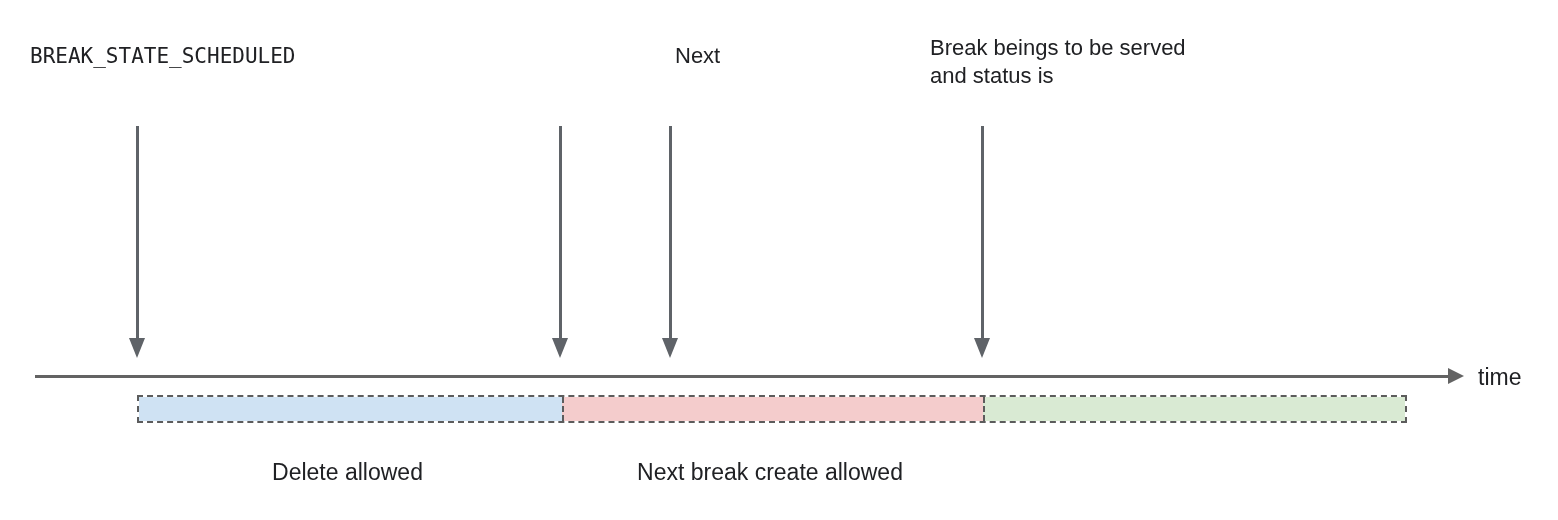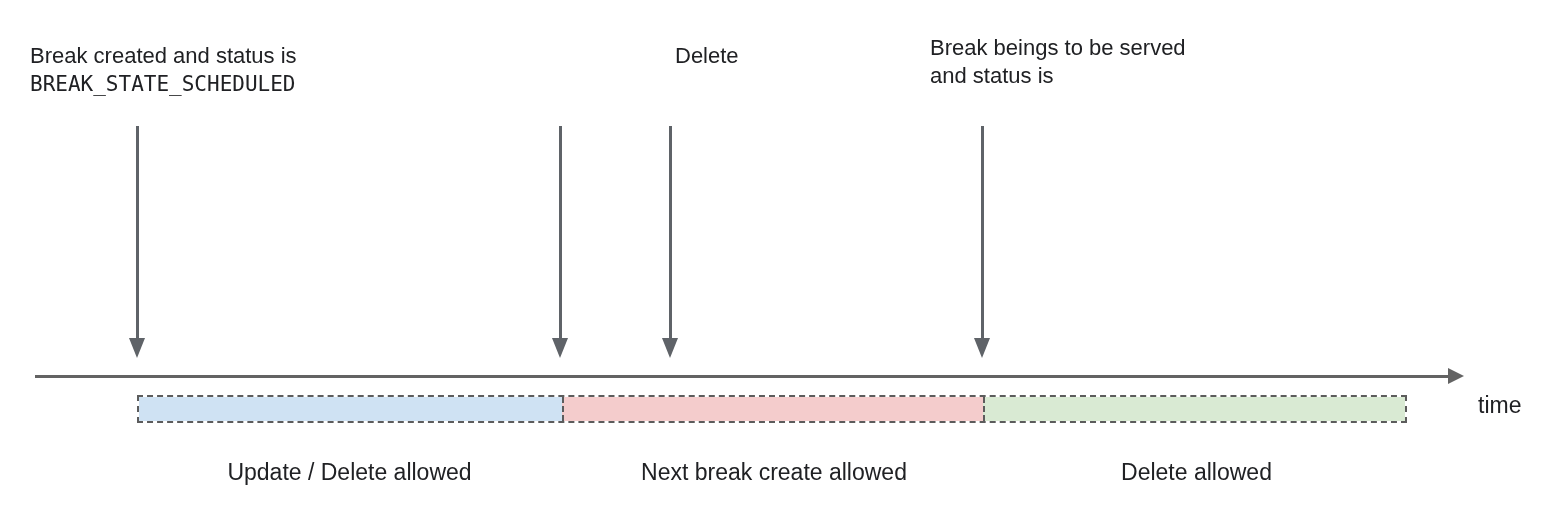--- a/index.html
+++ b/index.html
@@ -71,21 +71,20 @@
     left: 1448px; top: 368px;
     width: 0; height: 0;
     border-top: 8.5px solid transparent;
     border-bottom: 8.5px solid transparent;
     border-left: 16px solid var(--axis);
   }
   .axis-label {
     position: absolute;
     left: 1478px; top: 364px;
     font-size: 23px;
-    margin-top: 28px;
   }
 
   .segment-bar {
     position: absolute;
     left: 137px; top: 395px;
     width: 1270px; height: 28px;
     display: flex;
     border: 2px dashed var(--dash);
   }
   .segment { height: 100%; }
@@ -107,27 +106,26 @@
   .lbl-0 { width: 425px; }
   .lbl-1 { width: 421px; }
   .lbl-2 { width: 424px; }
 </style>
 </head>
 <body>
 
 <div class="canvas">
 
   <div class="annotation ann-1">
-    <div>Break created and status is</div>
     <div class="code">BREAK_STATE_SCHEDULED</div>
   </div>
 
 
   <div class="annotation ann-3">
-    <div>Delete</div>
+    <div>Next</div>
   </div>
 
   <div class="annotation ann-4">
     <div>Break beings to be served</div>
     <div>and status is</div>
   </div>
 
   <div class="down-arrow arrow-1">
     <div class="stem"></div>
     <div class="head"></div>
@@ -149,18 +147,17 @@
   <div class="axis-head"></div>
   <div class="axis-label">time</div>
 
   <div class="segment-bar">
     <div class="segment seg-0" style="background-color: rgb(207, 226, 243);"></div>
     <div class="segment seg-1" style="background-color: rgb(244, 204, 204);"></div>
     <div class="segment seg-2" style="background-color: rgb(217, 234, 211);"></div>
   </div>
 
   <div class="labels-row">
-    <div class="seg-label lbl-0">Update / Delete allowed</div>
+    <div class="seg-label lbl-1">Delete allowed</div>
     <div class="seg-label lbl-2">Next break create allowed</div>
-    <div class="seg-label lbl-1">Delete allowed</div>
   </div>
 
 </div>
 
 </body></html>

